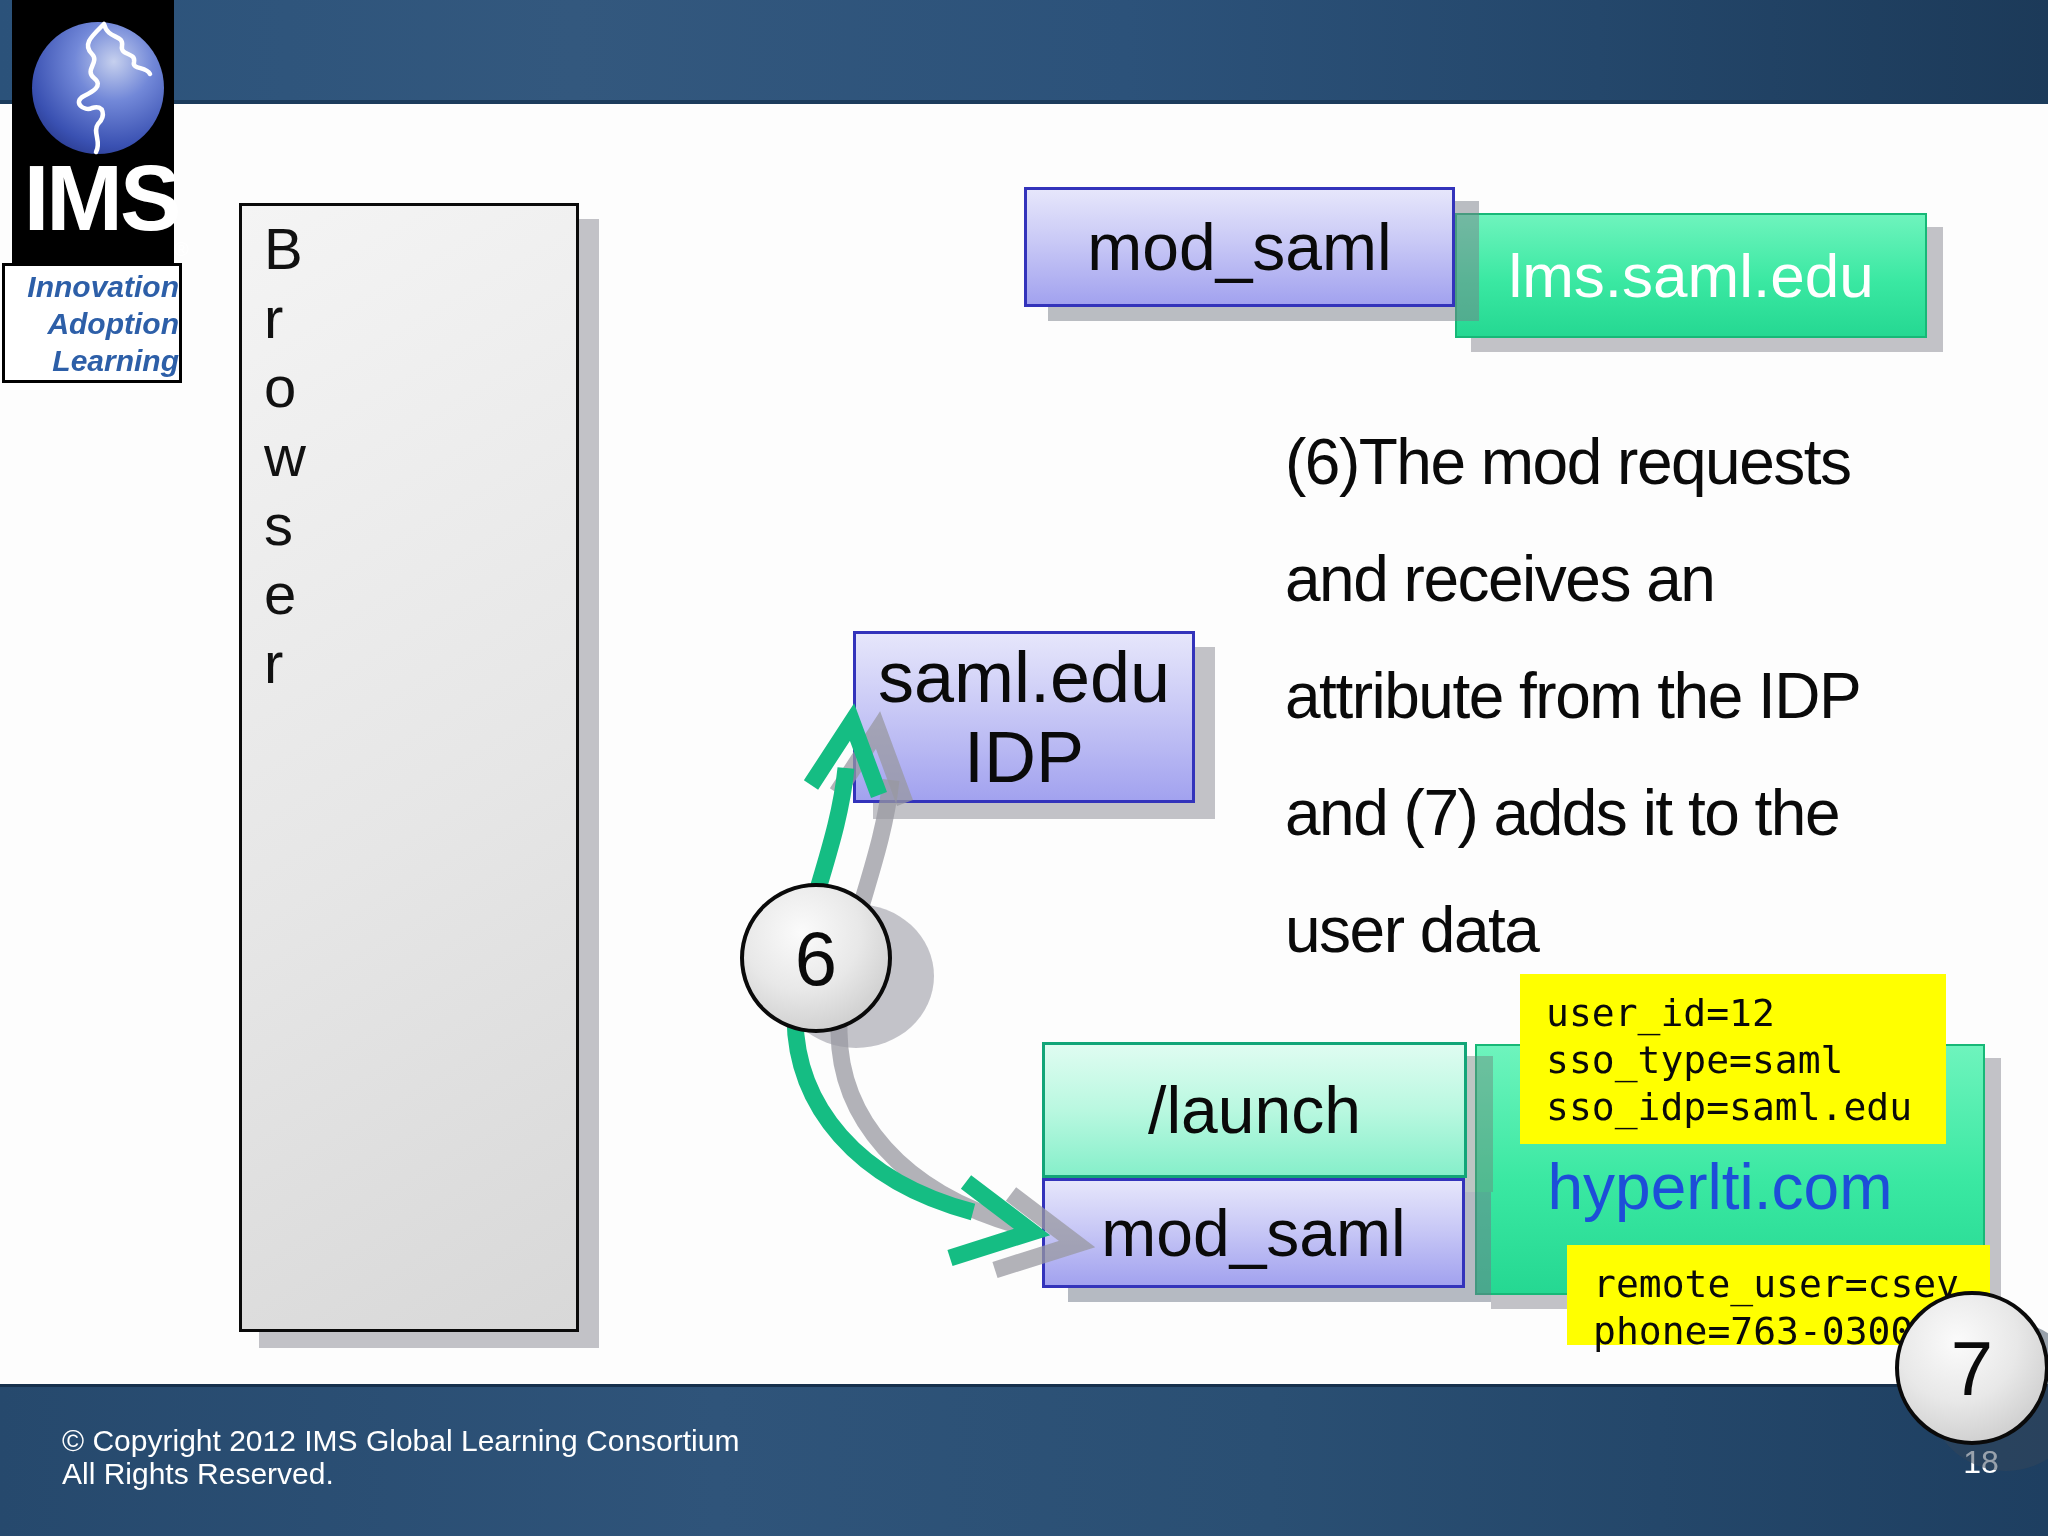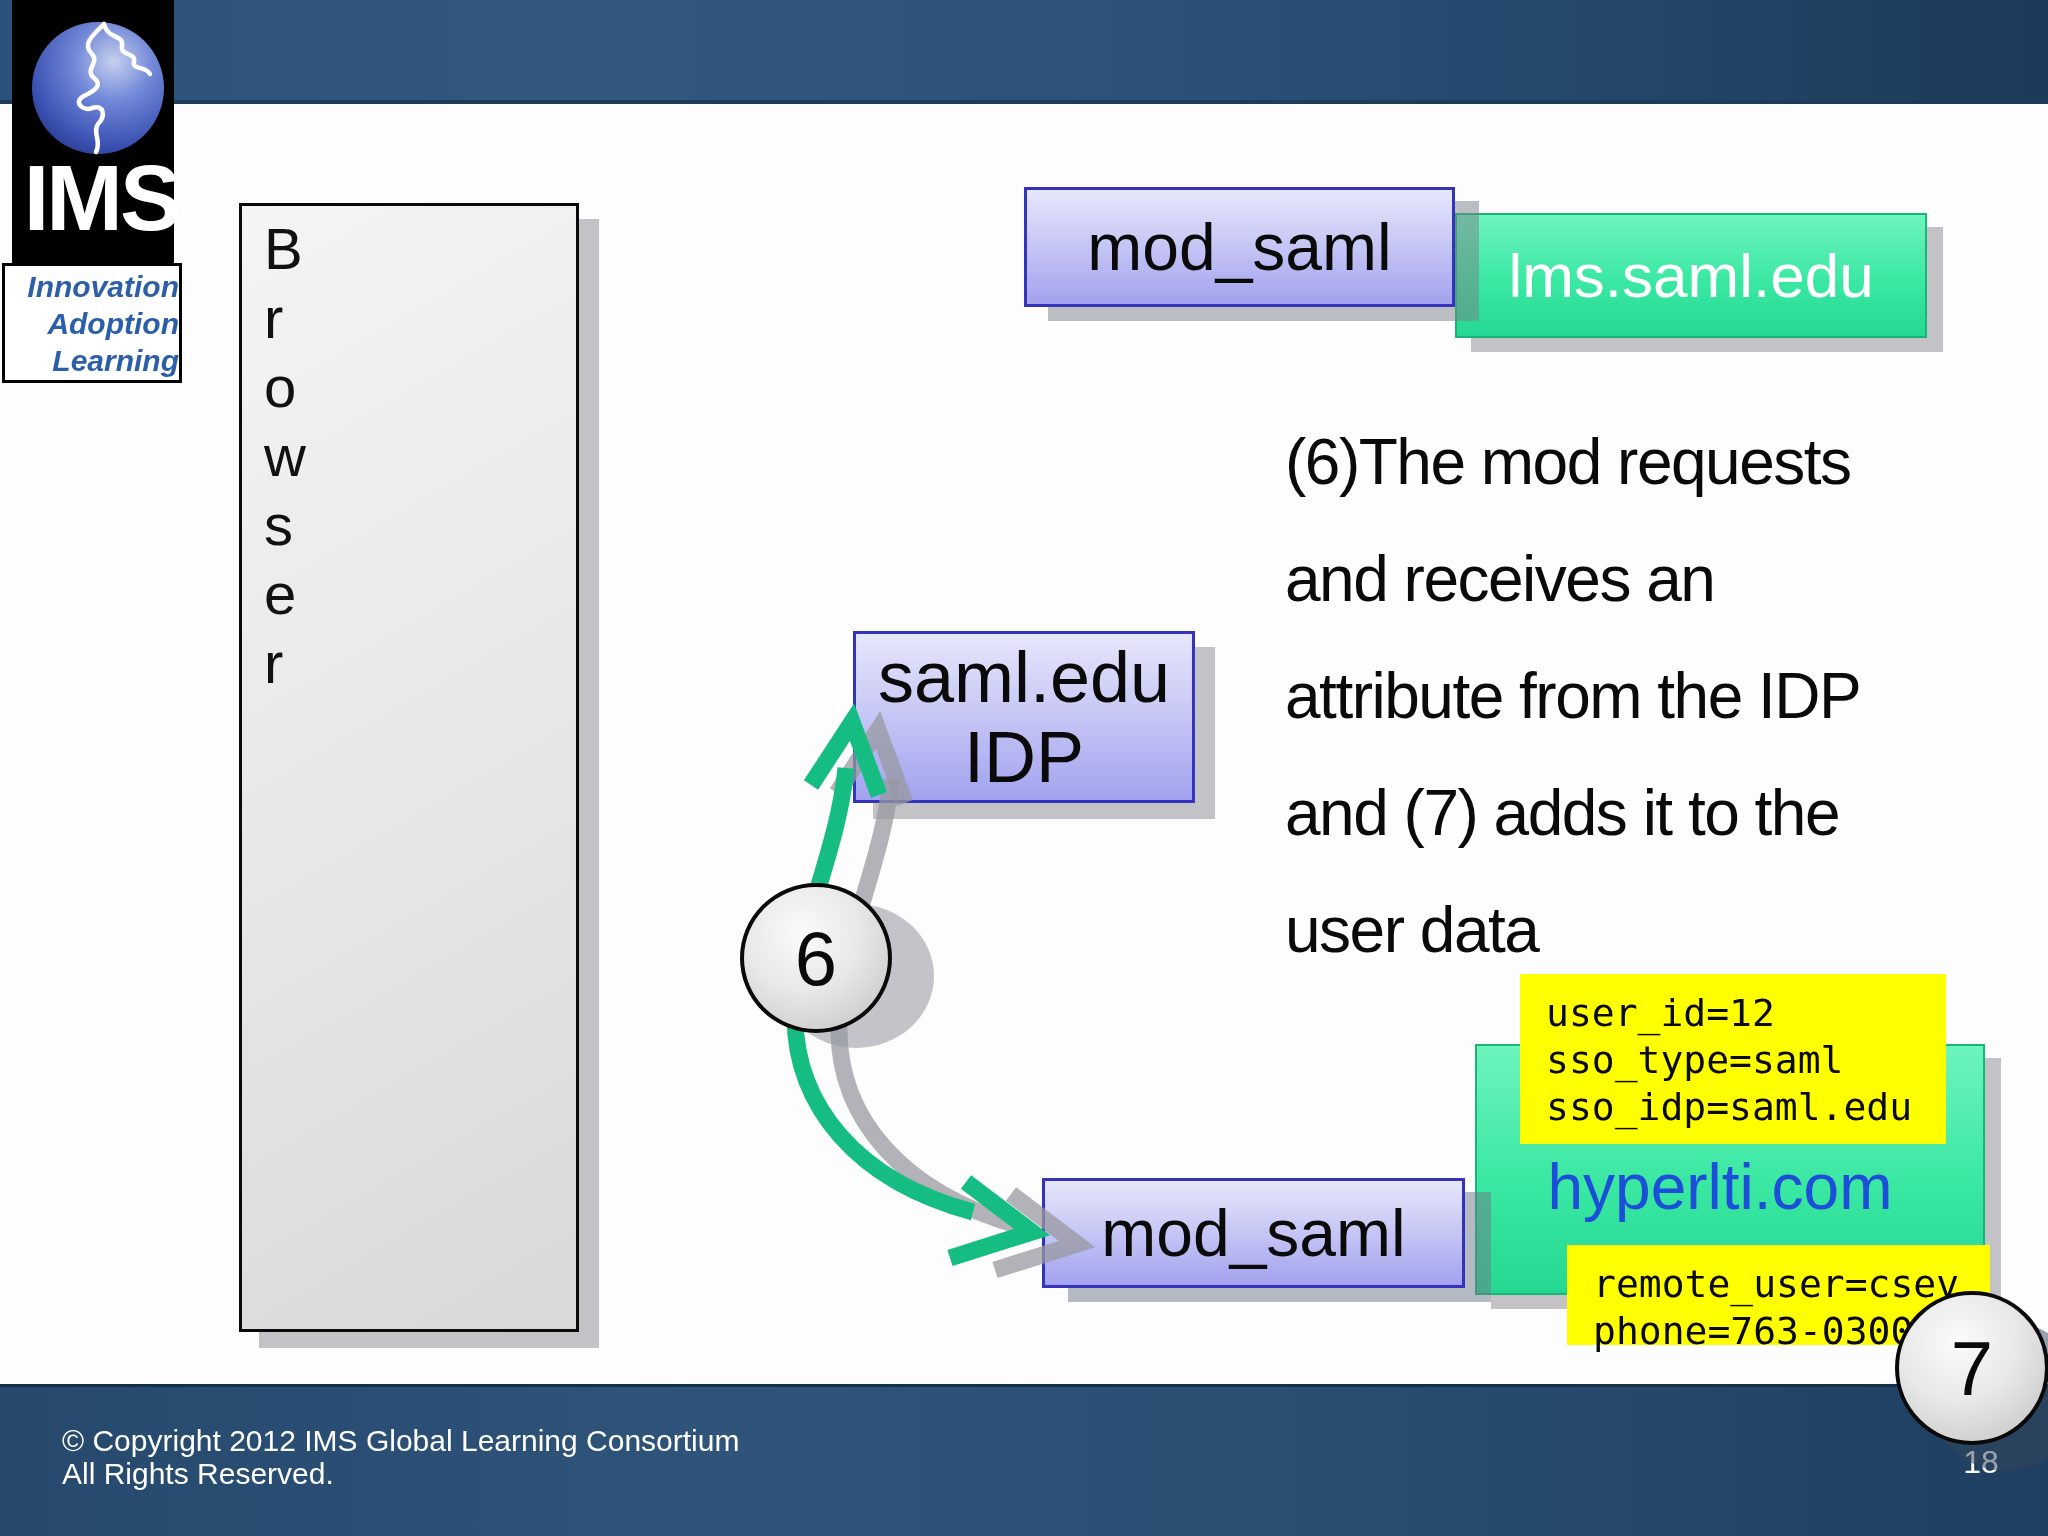--- a/index.html
+++ b/index.html
@@ -178,20 +178,21 @@
   <div class="note">
     <div>(6)The mod requests</div>
     <div>and receives an</div>
     <div>attribute from the IDP</div>
     <div>and (7) adds it to the</div>
     <div>user data</div>
   </div>
 
   <div class="gbox hyperlti"></div>
   <div class="hyperlti-label">hyperlti.com</div>
+  <div class="mintbox launch">/launch</div>
   <div class="pbox modsaml-bottom">mod_saml</div>
 
   <div class="callout callout1">
     <div>user_id=12</div>
     <div>sso_type=saml</div>
     <div>sso_idp=saml.edu</div>
   </div>
   <div class="callout callout2">
     <div>remote_user=csev</div>
     <div>phone=763-0300</div>

